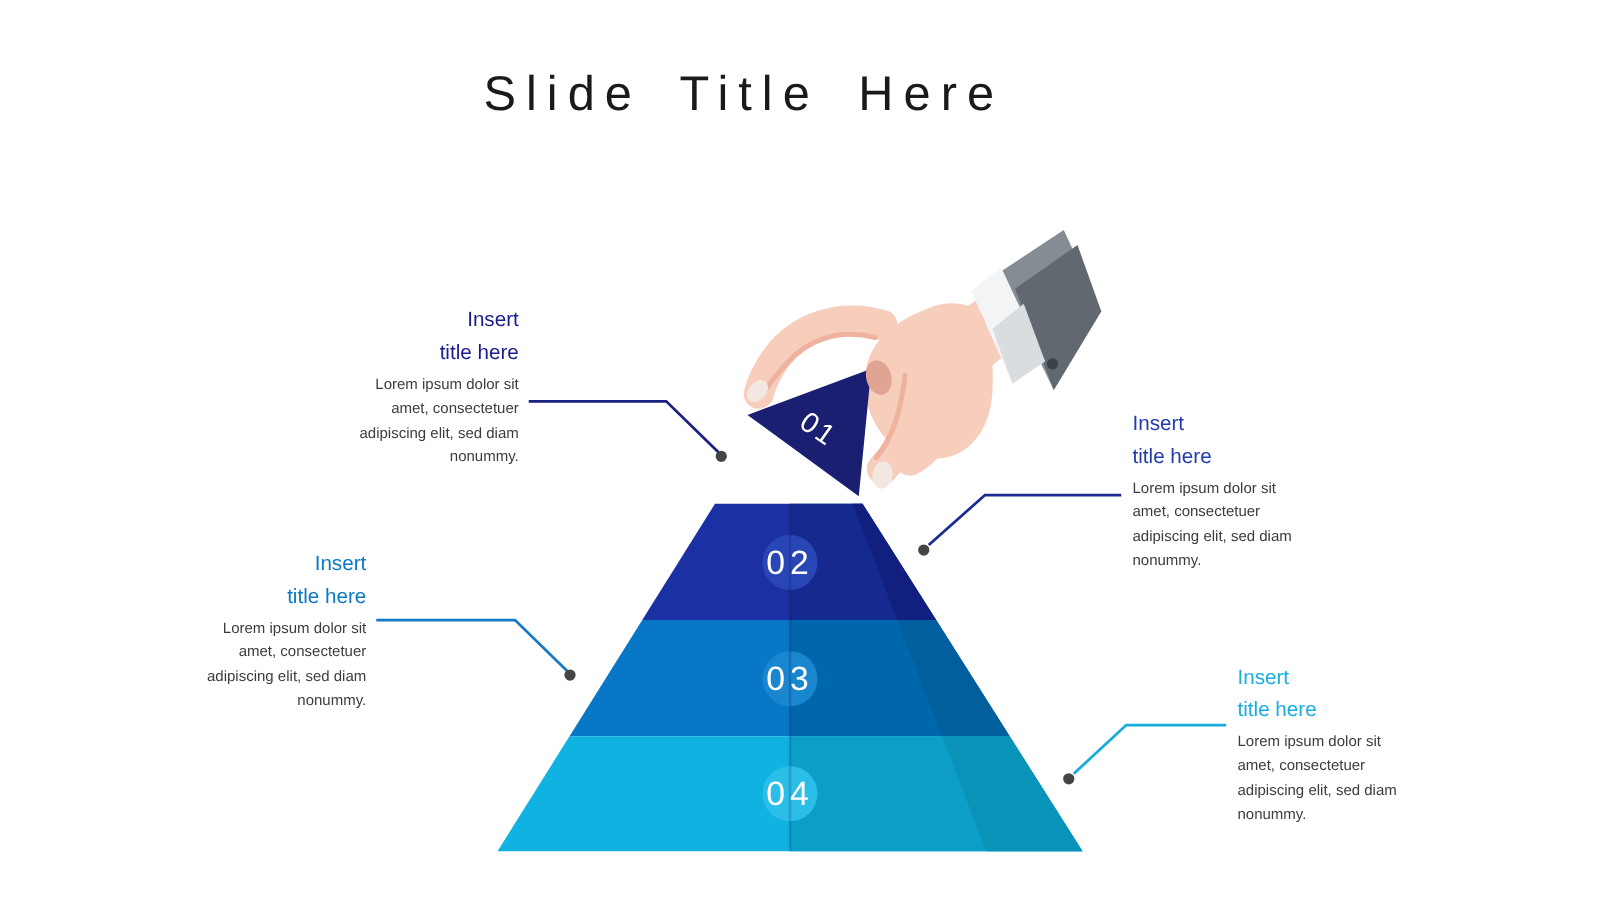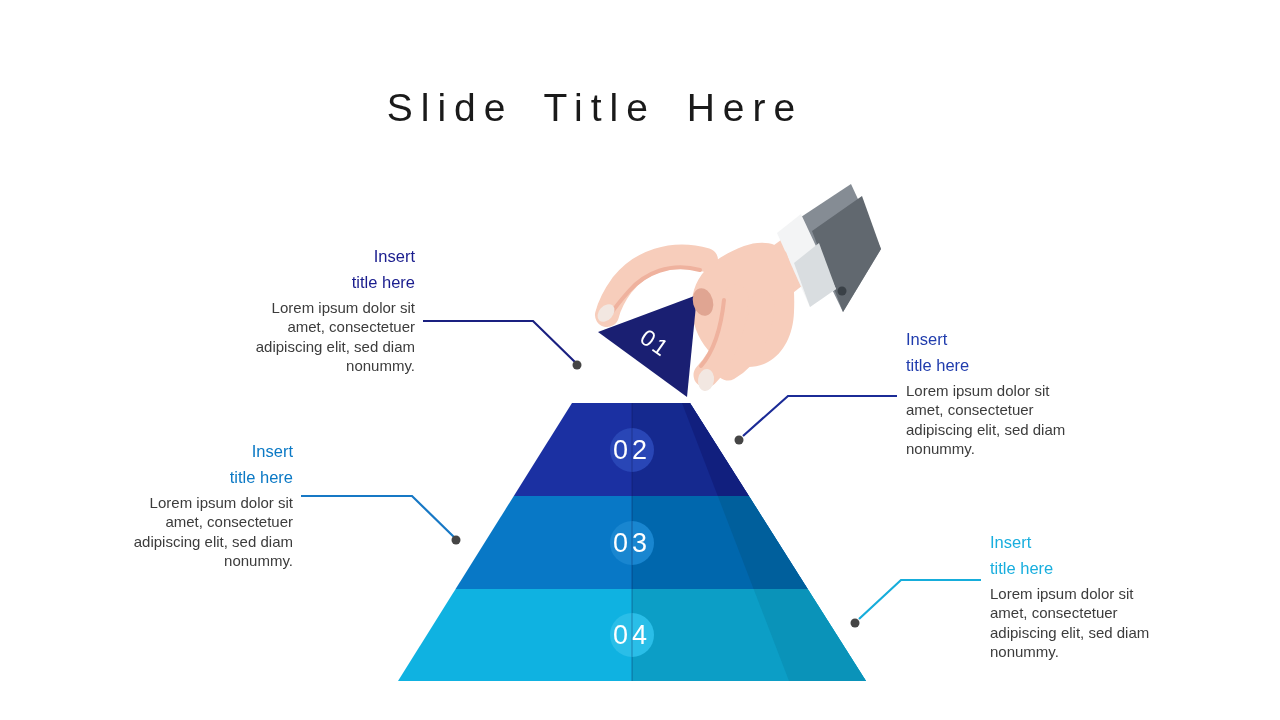--- a/index.html
+++ b/index.html
@@ -1,26 +1,26 @@
 <!DOCTYPE html>
 <html><head>
 <meta charset="utf-8">
 <style>
   html,body{margin:0;padding:0;background:#fff;}
   .slide{position:relative;width:1280px;height:720px;background:#ffffff;overflow:hidden;
          font-family:"Liberation Sans",sans-serif;}
-  .slide-title{position:absolute;top:60px;left:0;width:1190px;text-align:center;
+  .slide-title{position:absolute;top:28px;left:0;width:1190px;text-align:center;
                font-size:39px;font-weight:500;color:#1a1a1a;letter-spacing:8px;word-spacing:12px;}
   .gfx{position:absolute;left:0;top:0;width:1280px;height:720px;}
   .callout{position:absolute;width:205px;}
   .callout.right{text-align:right;}
   .callout.left{text-align:left;}
   .ct{font-size:16.5px;font-weight:normal;line-height:26px;white-space:nowrap;}
   .ct.last{margin-bottom:3px;}
-  .cb{font-size:15px;line-height:19.3px;color:#3c3c3c;white-space:nowrap;}
+  .cb{font-size:12px;line-height:19.3px;color:#3c3c3c;white-space:nowrap;}
 </style>
 </head>
 <body>
 
 <div class="slide">
 
   <svg class="gfx" viewBox="0 0 1280 720">
 
     <g>
       <polyline points="423,321 533,321 577,364" fill="none" stroke-width="2.2" stroke="#1A2080"></polyline>

